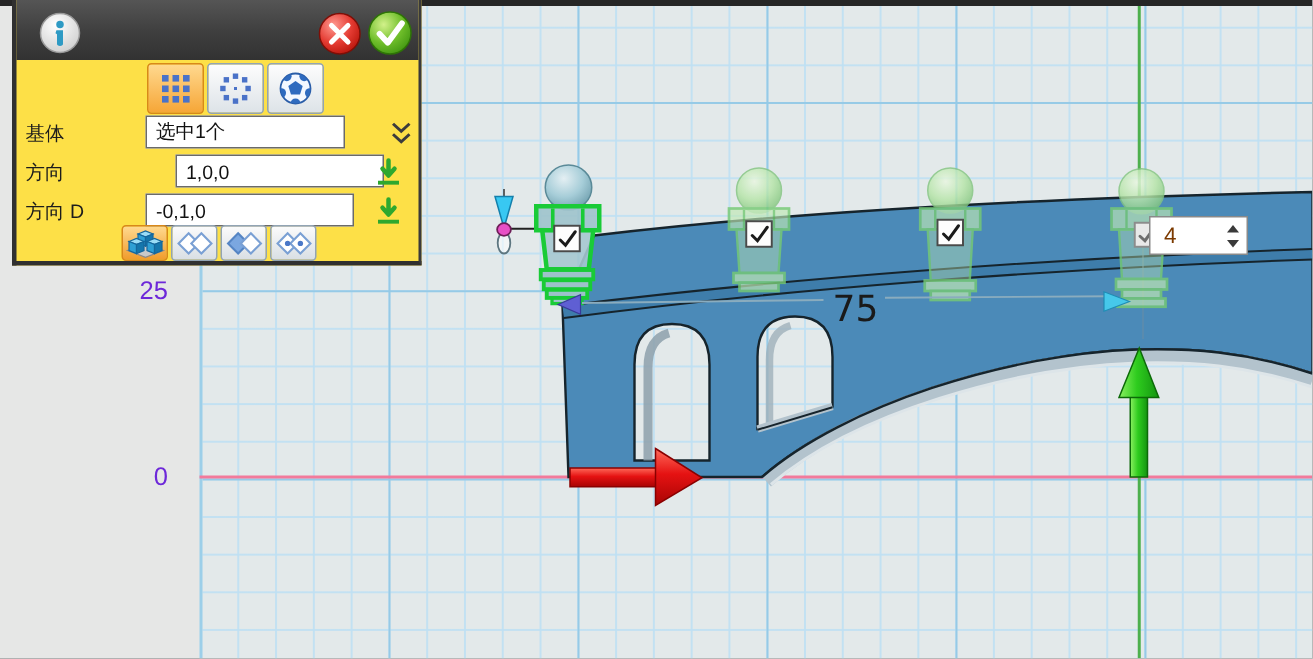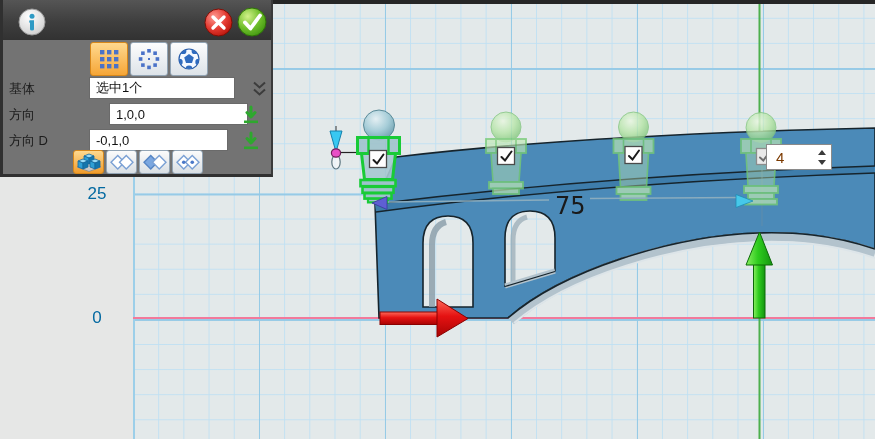--- a/index.html
+++ b/index.html
@@ -12,52 +12,52 @@
   #grid{position:absolute;left:133px;top:4px;width:742px;height:435px;background-color:#e3e9ea;
     border-left:2px solid #9ccfe9;
     background-image:
       linear-gradient(to right, rgba(148,201,230,.95) 1.5px, transparent 1.5px),
       linear-gradient(to bottom, rgba(148,201,230,.95) 1.5px, transparent 1.5px),
       linear-gradient(to right, rgba(191,224,243,.9) 1px, transparent 1px),
       linear-gradient(to bottom, rgba(191,224,243,.9) 1px, transparent 1px);
     background-size:126px 126px,125.5px 125.5px,25.2px 25.2px,25.1px 25.1px;
     background-position:-2px 0px,0px 64px,-2px 0px,0px 13.8px;
     z-index:1;}
-  .axis-label{position:absolute;width:30px;text-align:center;color:#0369a1;font-size:17px;z-index:6;}
+  .axis-label{position:absolute;width:30px;text-align:right;color:#6d28d9;font-size:17px;z-index:6;}
   #lbl25{left:82px;top:184px;}
   #lbl0{left:82px;top:308px;}
   
   #scene{position:absolute;left:0;top:0;z-index:5;}
   
   #spinner{position:absolute;left:766px;top:144px;width:66px;height:26px;background:#fff;
     border:1px solid #8a8a8a;z-index:10;display:flex;align-items:center;}
   #spinval{flex:1;padding-left:9px;font-size:15px;color:#7c3a00;}
   #spinbtns{width:18px;height:100%;display:flex;flex-direction:column;justify-content:center;gap:5px;align-items:center;}
   .spin-up{width:0;height:0;border-left:4px solid transparent;border-right:4px solid transparent;border-bottom:5px solid #3a3a3a;}
   .spin-dn{width:0;height:0;border-left:4px solid transparent;border-right:4px solid transparent;border-top:5px solid #3a3a3a;}
   
-  #dialog{position:absolute;left:0;top:0;width:273px;height:177px;background:#737373;
+  #dialog{position:absolute;left:8px;top:0;width:273px;height:177px;background:#fde047;
     border-right:2px solid #3a3a3a;border-bottom:3px solid #303030;border-left:3px solid #303030;z-index:20;}
   #titlebar{position:absolute;left:0;top:0;width:100%;height:40px;
     background:linear-gradient(#555 0%,#3e3e3e 55%,#323232 100%);}
   .tb-btn{position:absolute;border-radius:50%;cursor:default;}
   #infoicon{left:15px;top:8px;}
   #closebtn{left:201px;top:8px;}
   #okbtn{left:234px;top:7px;}
   
   #pat-toolbar{position:absolute;left:87px;top:42px;display:flex;gap:2px;}
   .pbtn{width:38px;height:34px;border:1px solid #92a4b4;border-radius:3px;
     background:linear-gradient(#fdfdfd,#dde3e8);display:flex;align-items:center;justify-content:center;}
   .pbtn.active{background:linear-gradient(#ffd98f,#f6a637);border-color:#d8881a;}
   
   .frow{position:absolute;left:0;height:24px;}
   .flabel{position:absolute;left:6px;top:3px;font-size:13px;color:#1c1c1c;white-space:nowrap;}
   .ffield{position:absolute;left:86px;top:0;height:22px;border:1px solid #6a6a6a;background:#fff;
     font-size:13px;color:#111;padding:0 6px;font-family:"Liberation Sans","DejaVu Sans",sans-serif;}
-  #row1{top:77px;width:273px;} #row1 .ffield{width:146px;}
+  #row1{top:77px;width:273px;} #row1 .ffield{width:133px;}
   #row2{top:103px;width:273px;} #row2 .ffield{width:139px;margin-left:20px;}
   #row3{top:129px;width:273px;} #row3 .ffield{width:139px;}
   .trail-icon{position:absolute;top:2px;}
   
   #bot-toolbar{position:absolute;left:70px;top:150px;display:flex;gap:2px;}
   .bbtn{width:31px;height:24px;border:1px solid #92a4b4;border-radius:3px;
     background:linear-gradient(#fbfbfb,#d9dfe4);display:flex;align-items:center;justify-content:center;}
   .bbtn.active{background:linear-gradient(#ffd98f,#f09c2c);border-color:#d8881a;}
 </style>
 </head>

